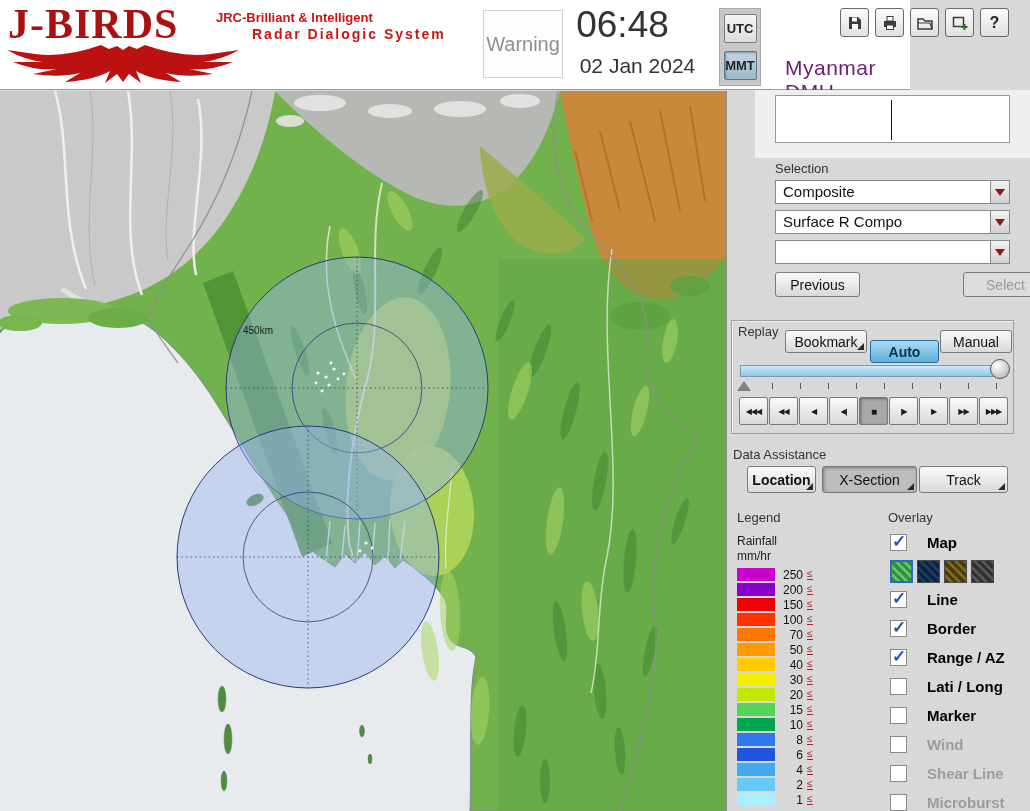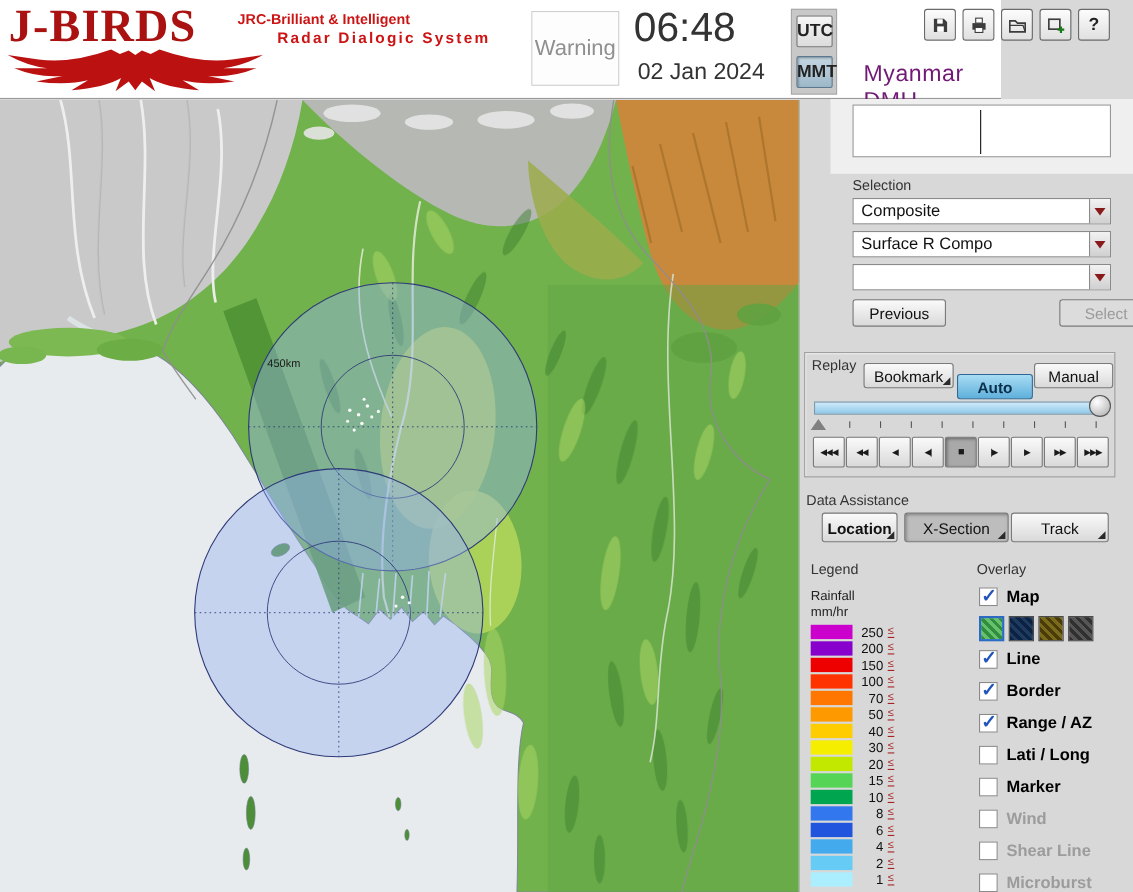--- a/index.html
+++ b/index.html
@@ -9,21 +9,21 @@
   
   .header { position:absolute; left:0; top:0; width:910px; height:90px; background:#ffffff; border-bottom:1px solid #9a9a9a; }
   .logo-title { position:absolute; left:8px; top:0px; font-family:"Liberation Serif", serif; font-weight:bold; font-size:42px; color:#aa1212; letter-spacing:1px; }
   .logo-tag1 { position:absolute; left:216px; top:10px; font-size:13px; font-weight:bold; color:#cc1414; white-space:nowrap; }
   .logo-tag2 { position:absolute; left:216px; top:26px; font-size:14px; font-weight:bold; color:#cc1414; letter-spacing:2px; white-space:nowrap;padding-left:36px; }
   .logo-eagle { position:absolute; left:5px; top:44px; }
   .warning-box { position:absolute; left:483px; top:10px; width:80px; height:68px; background:#fdfdfd; border:1px solid #cfcfcf; display:flex; align-items:center; justify-content:center; font-size:20px; color:#8f8f8f; }
   .clock-time { position:absolute; left:550px; top:4px; width:145px; text-align:center; font-size:37px; color:#333; }
   .clock-date { position:absolute; left:555px; top:54px; width:165px; text-align:center; font-size:21px; color:#333; }
   .tz-block { position:absolute; left:719px; top:8px; width:42px; height:78px; background:#c8c8c8; border:1px solid #a8a8a8; display:flex; flex-direction:column; align-items:center; justify-content:space-between; padding:5px 0; }
-  .tz-btn { width:33px; height:29px; font-size:16px; font-weight:bold; color:#222; background:linear-gradient(#f6f6f6,#dcdcdc); border:1px solid #7d7d7d; border-radius:2px; }
+  .tz-btn { width:33px; height:29px; font-size:13px; font-weight:bold; color:#222; background:linear-gradient(#f6f6f6,#dcdcdc); border:1px solid #7d7d7d; border-radius:2px; }
   .tz-btn.selected { background:linear-gradient(#c4d6e2,#9db8c9); border:1px solid #5a7890; box-shadow:inset 1px 1px 2px rgba(0,0,0,.3); }
   .tool-btn { position:absolute; top:8px; width:29px; height:29px; background:linear-gradient(#fcfcfc,#e0e0e0); border:1px solid #6a6a6a; border-radius:3px; display:flex; align-items:center; justify-content:center; font-weight:bold; font-size:16px; color:#222; }
   .site-name { position:absolute; left:785px; top:56px; font-size:21px; color:#701a75; letter-spacing:.5px; }
 
   
   .map-area { position:absolute; left:0; top:91px; width:727px; height:720px; background:#e8ebee; border-right:1px solid #8a8a8a; overflow:hidden; }
 
   
   .zoom-btn { position:absolute; width:27px; height:27px; background:#fff; border:1px solid #444; display:flex; align-items:center; justify-content:center; }
   .zoom-in  { left:728px; top:97px; }
@@ -64,21 +64,21 @@
   .pb-btn.pressed { background:#a9a9a9; box-shadow:inset 1px 1px 3px rgba(0,0,0,.4); font-size:10px; }
 
   .da-btn { position:absolute; top:376px; height:27px; font-size:14px; }
   .legend-row { display:flex; align-items:center; height:15px; }
   .legend-swatch { width:38px; height:13px; }
   .legend-value { width:28px; text-align:right; font-size:12px; color:#101010; }
   .legend-lte { margin-left:4px; font-size:10px; line-height:10px; color:#a82222; border-bottom:1px solid #a82222; }
   .ov-row { display:flex; align-items:center; height:29px; }
   .ov-check { position:relative; width:17px; height:17px; background:#fff; border:1px solid #8a8a8a; }
   .ov-mark { position:absolute; left:1px; top:-4px; font-size:17px; font-weight:bold; color:#2255bb; }
-  .ov-label { margin-left:8px; font-size:15px; font-weight:bold; color:#000; white-space:nowrap; }
+  .ov-label { margin-left:20px; font-size:15px; font-weight:bold; color:#000; white-space:nowrap; }
   .ov-row.disabled .ov-label { color:#9c9c9c; }
   .ov-swatches { display:flex; gap:4px; height:28px; align-items:center; }
   .map-swatch { width:23px; height:23px; border:1px solid #4a4a4a; }
   .map-swatch.selected { border:2px solid #2b6bc4; }
 </style>
 </head>
 <body>
 
 <div class="app">
 

